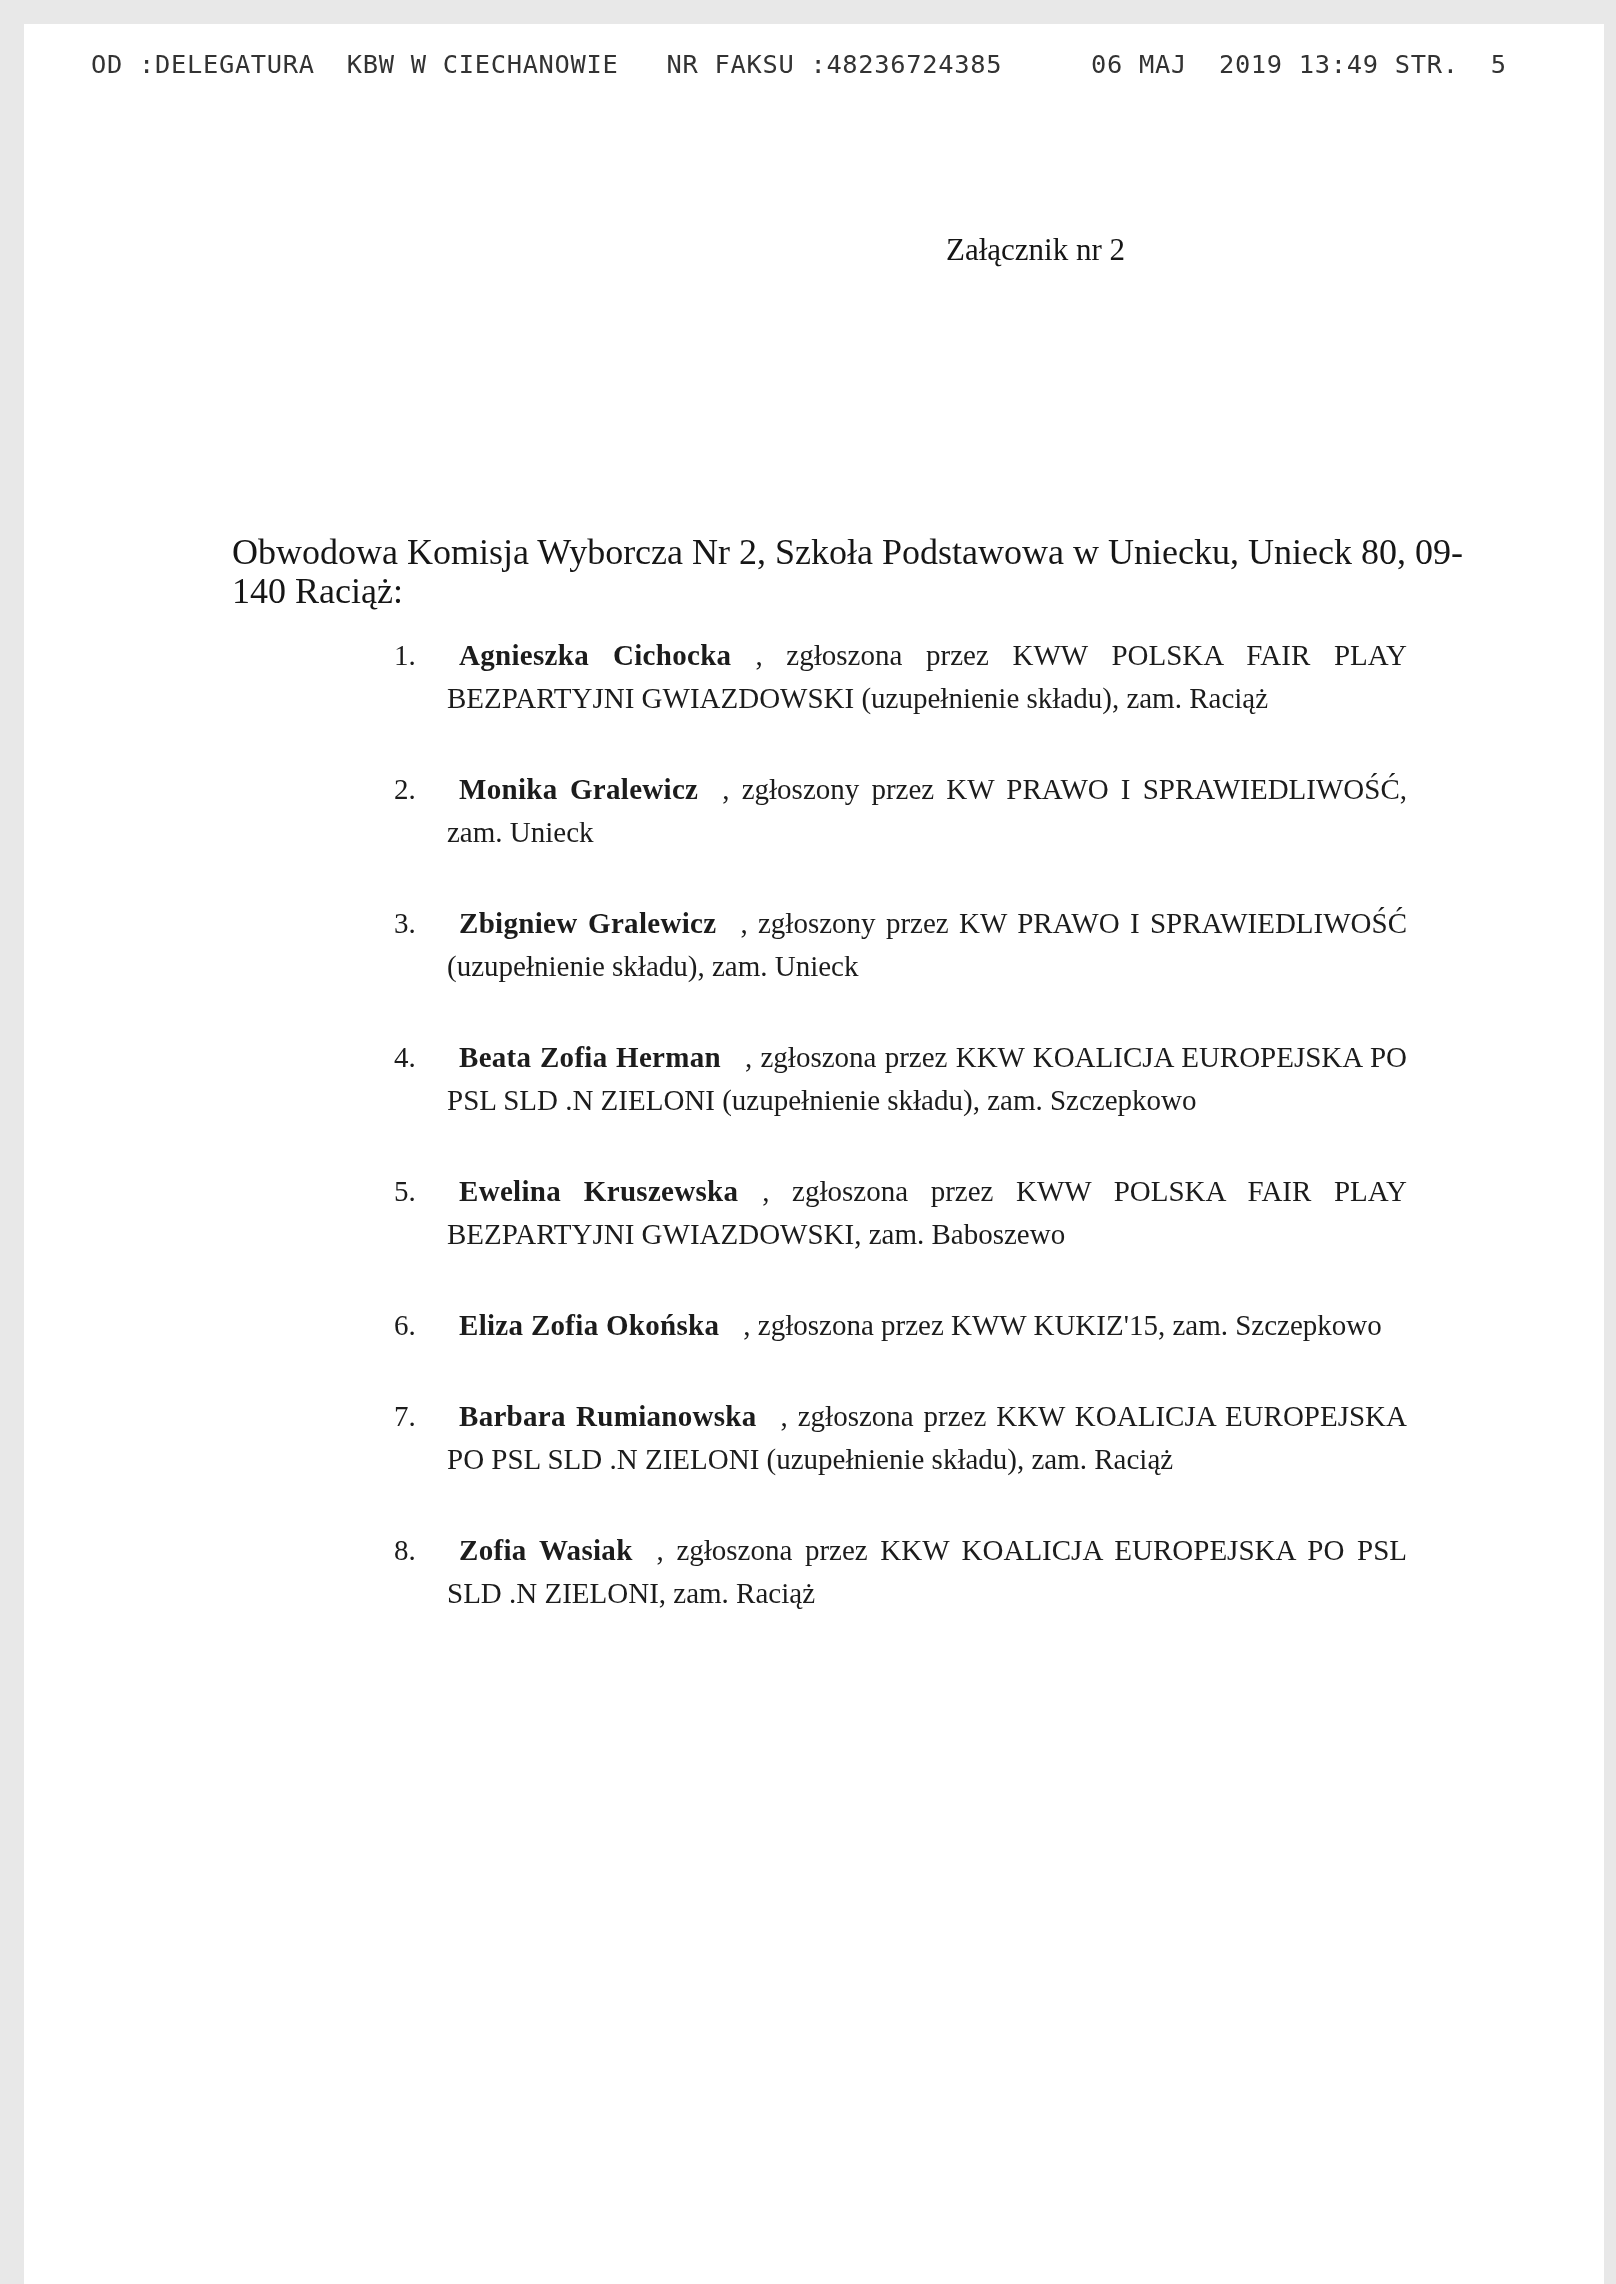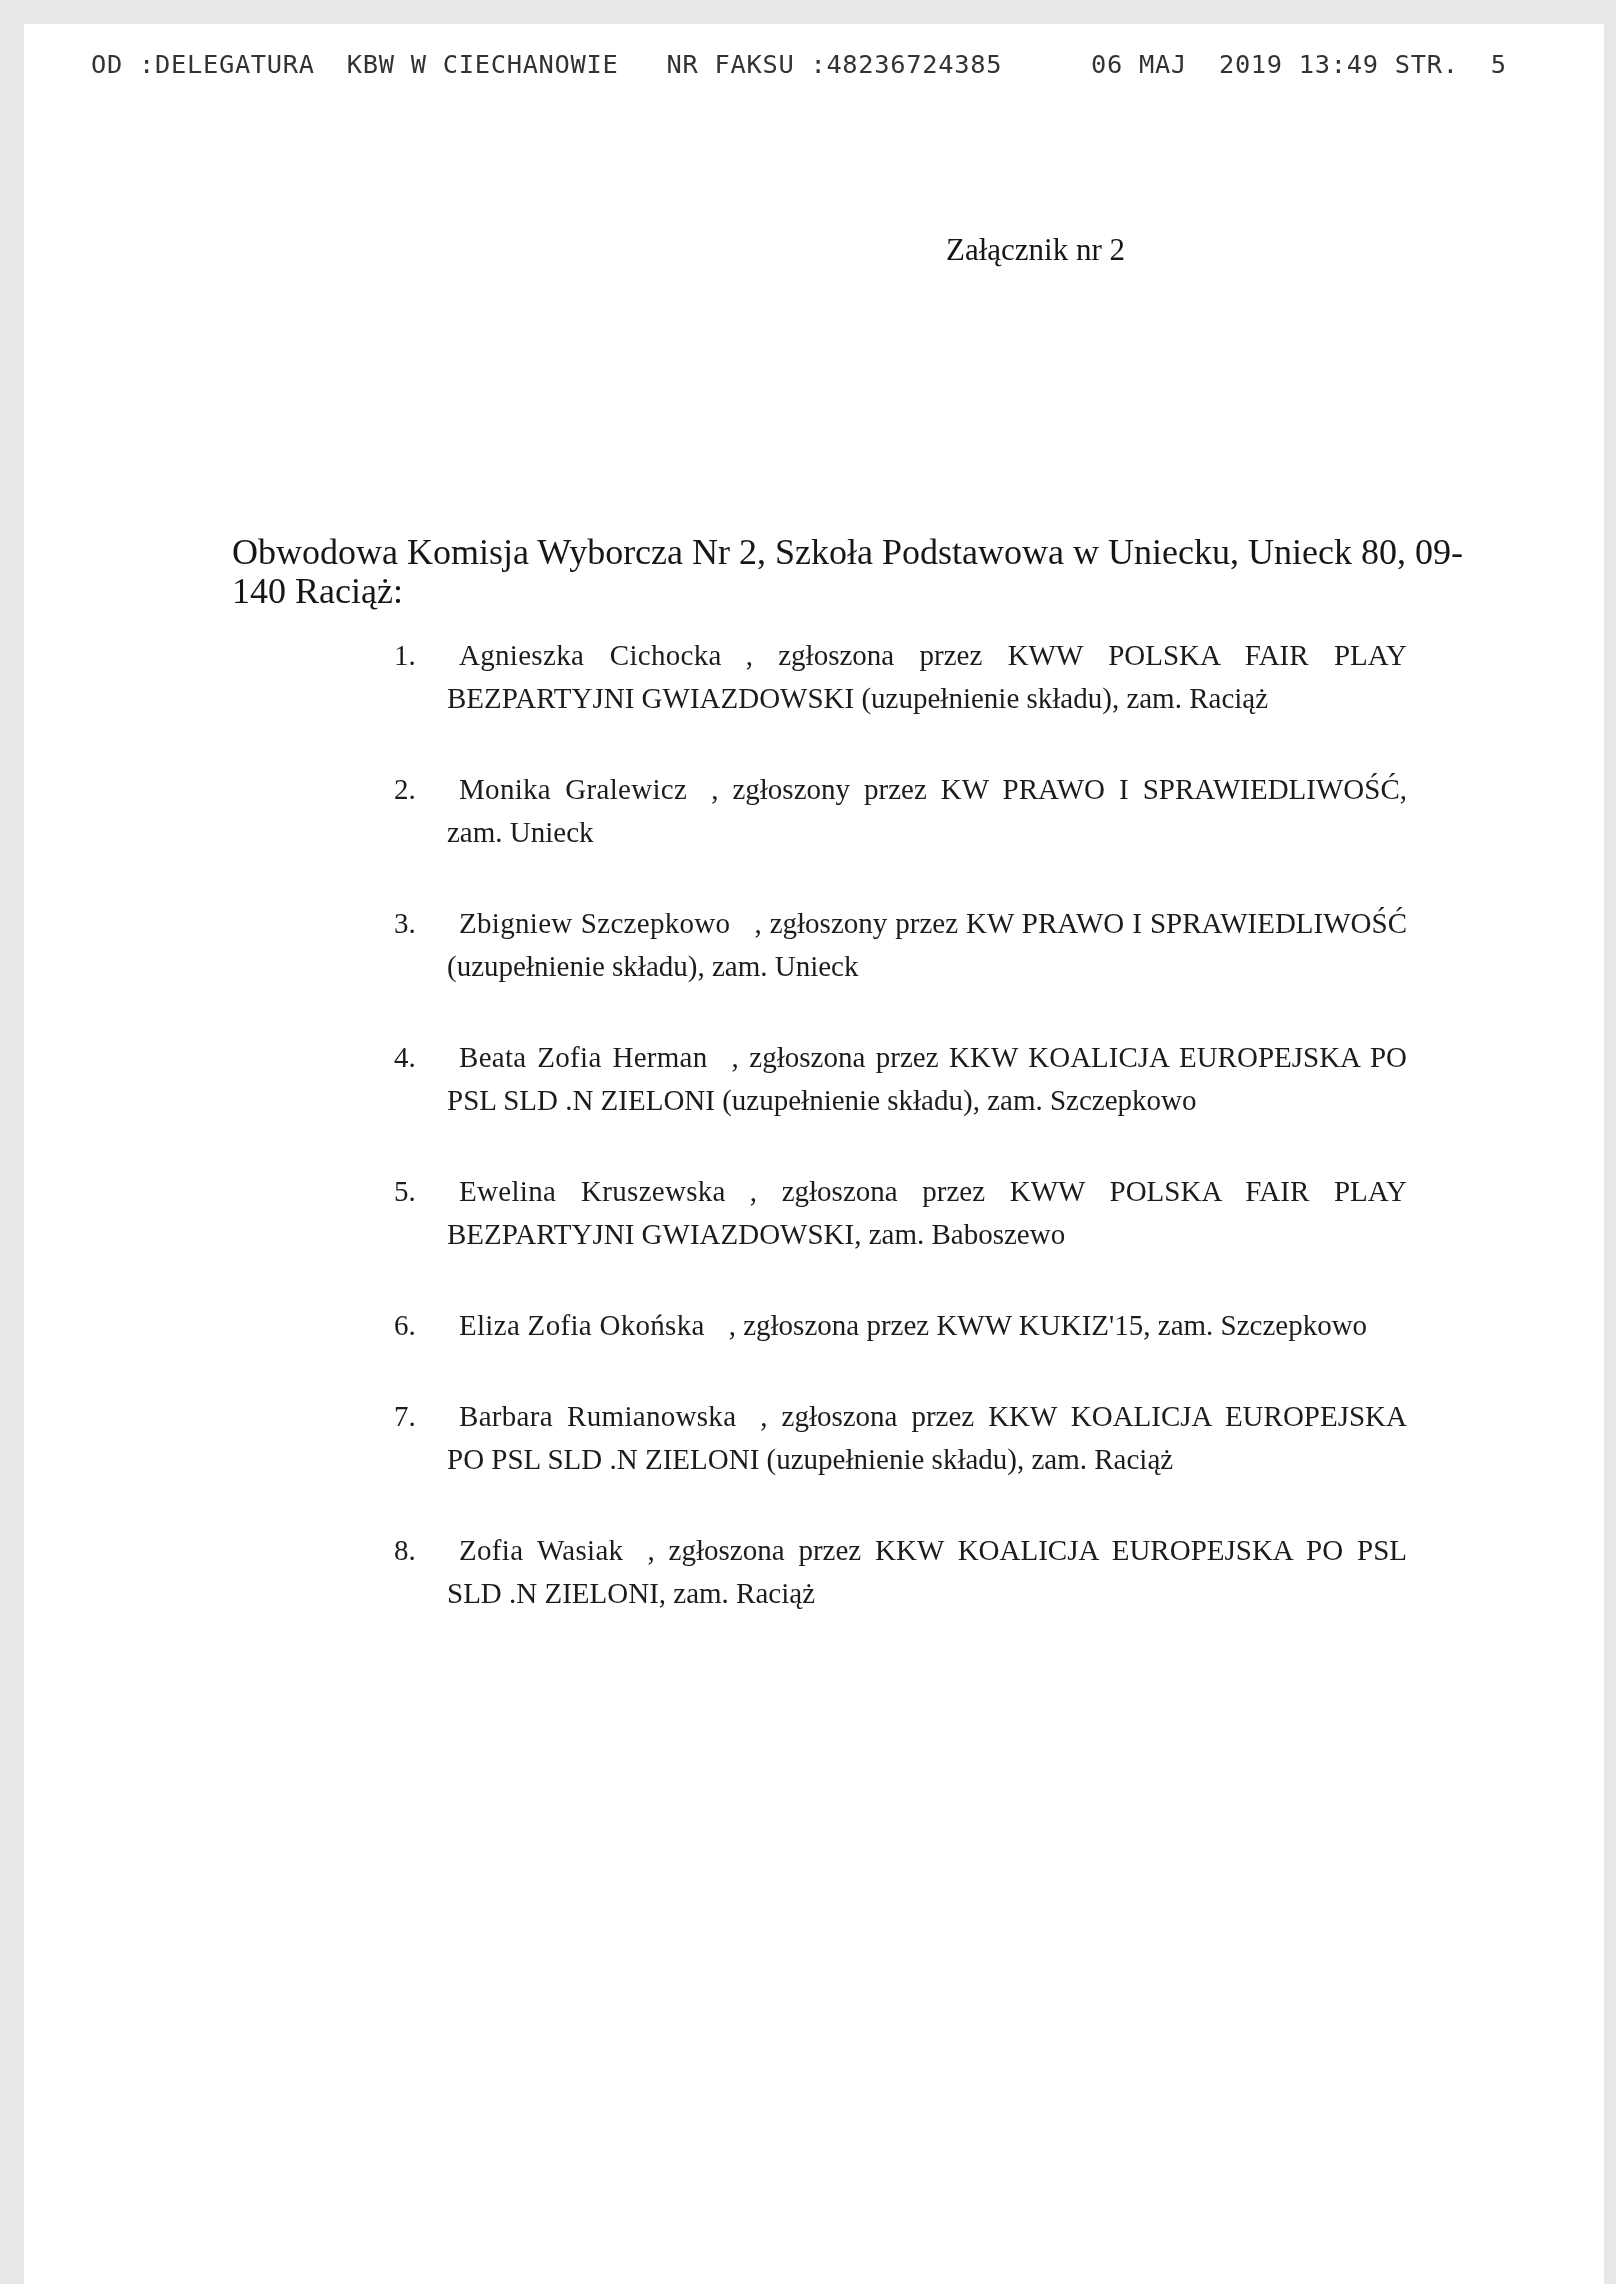--- a/index.html
+++ b/index.html
@@ -39,21 +39,21 @@
   .item { display:flex; align-items:flex-start; }
   .num {
     flex:none; width:53px;
     font-size:29px; line-height:43px;
   }
   .itext {
     width:1027px;
     font-size:29px; line-height:43px;
     text-align:justify; text-align-last:left;
   }
-  .itext b { font-weight:normal; letter-spacing:0.3px; }
+  .itext b { font-weight:bold; letter-spacing:0.3px; }
 
   
   .scan-strip {
     position:absolute; left:0; bottom:0; width:553px; height:6.5px;
     background:linear-gradient(to bottom, #c2cbca 0%, #8d9797 55%, #5f6a6a 100%);
   }
   .scan-strip-faint {
     position:absolute; left:553px; bottom:0; width:782px; height:3.3px;
     background:linear-gradient(to bottom, #eef1f1, #cfd6d6);
   }
@@ -83,21 +83,21 @@
       <p class="itext"><b>Agnieszka Cichocka</b><span>, zgłoszona przez KWW POLSKA FAIR PLAY BEZPARTYJNI GWIAZDOWSKI (uzupełnienie składu), zam. Raciąż</span></p>
     </div>
 
     <div class="item">
       <span class="num">2.</span>
       <p class="itext"><b>Monika Gralewicz</b><span>, zgłoszony przez KW PRAWO I SPRAWIEDLIWOŚĆ, zam. Unieck</span></p>
     </div>
 
     <div class="item">
       <span class="num">3.</span>
-      <p class="itext"><b>Zbigniew Szczepkowo</b><span>, zgłoszony przez KW PRAWO I SPRAWIEDLIWOŚĆ (uzupełnienie składu), zam. Unieck</span></p>
+      <p class="itext"><b>Zbigniew Gralewicz</b><span>, zgłoszony przez KW PRAWO I SPRAWIEDLIWOŚĆ (uzupełnienie składu), zam. Unieck</span></p>
     </div>
 
     <div class="item">
       <span class="num">4.</span>
       <p class="itext"><b>Beata Zofia Herman</b><span>, zgłoszona przez KKW KOALICJA EUROPEJSKA PO PSL SLD .N ZIELONI (uzupełnienie składu), zam. Szczepkowo</span></p>
     </div>
 
     <div class="item">
       <span class="num">5.</span>
       <p class="itext"><b>Ewelina Kruszewska</b><span>, zgłoszona przez KWW POLSKA FAIR PLAY BEZPARTYJNI GWIAZDOWSKI, zam. Baboszewo</span></p>

